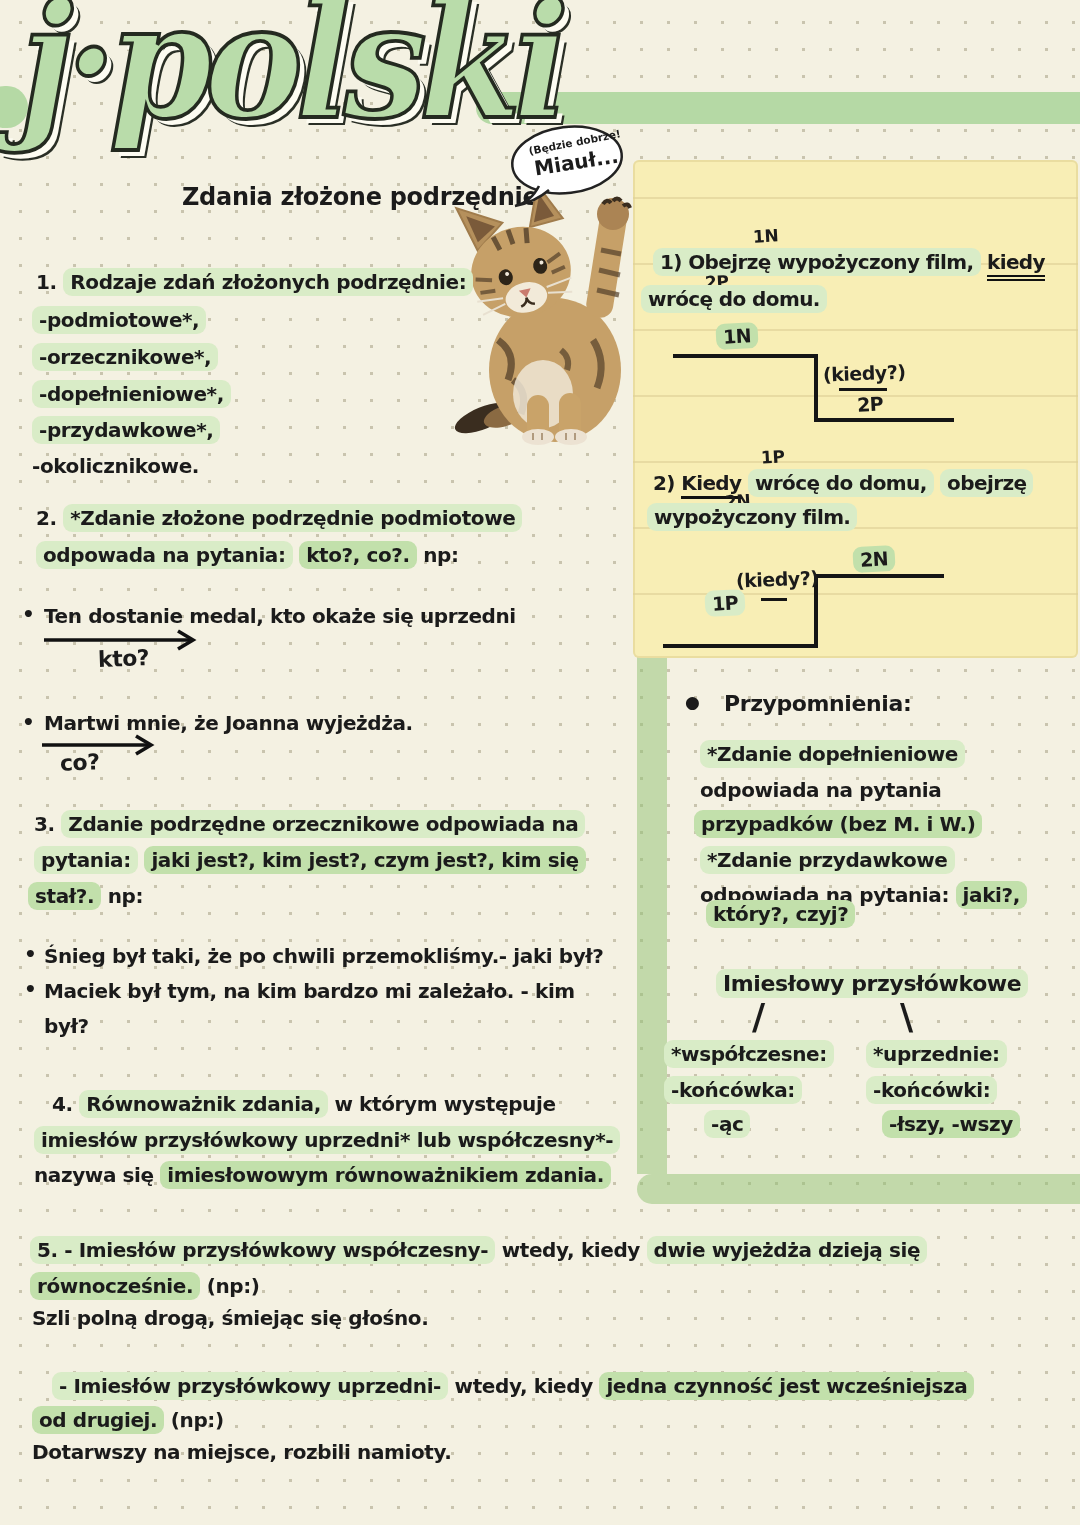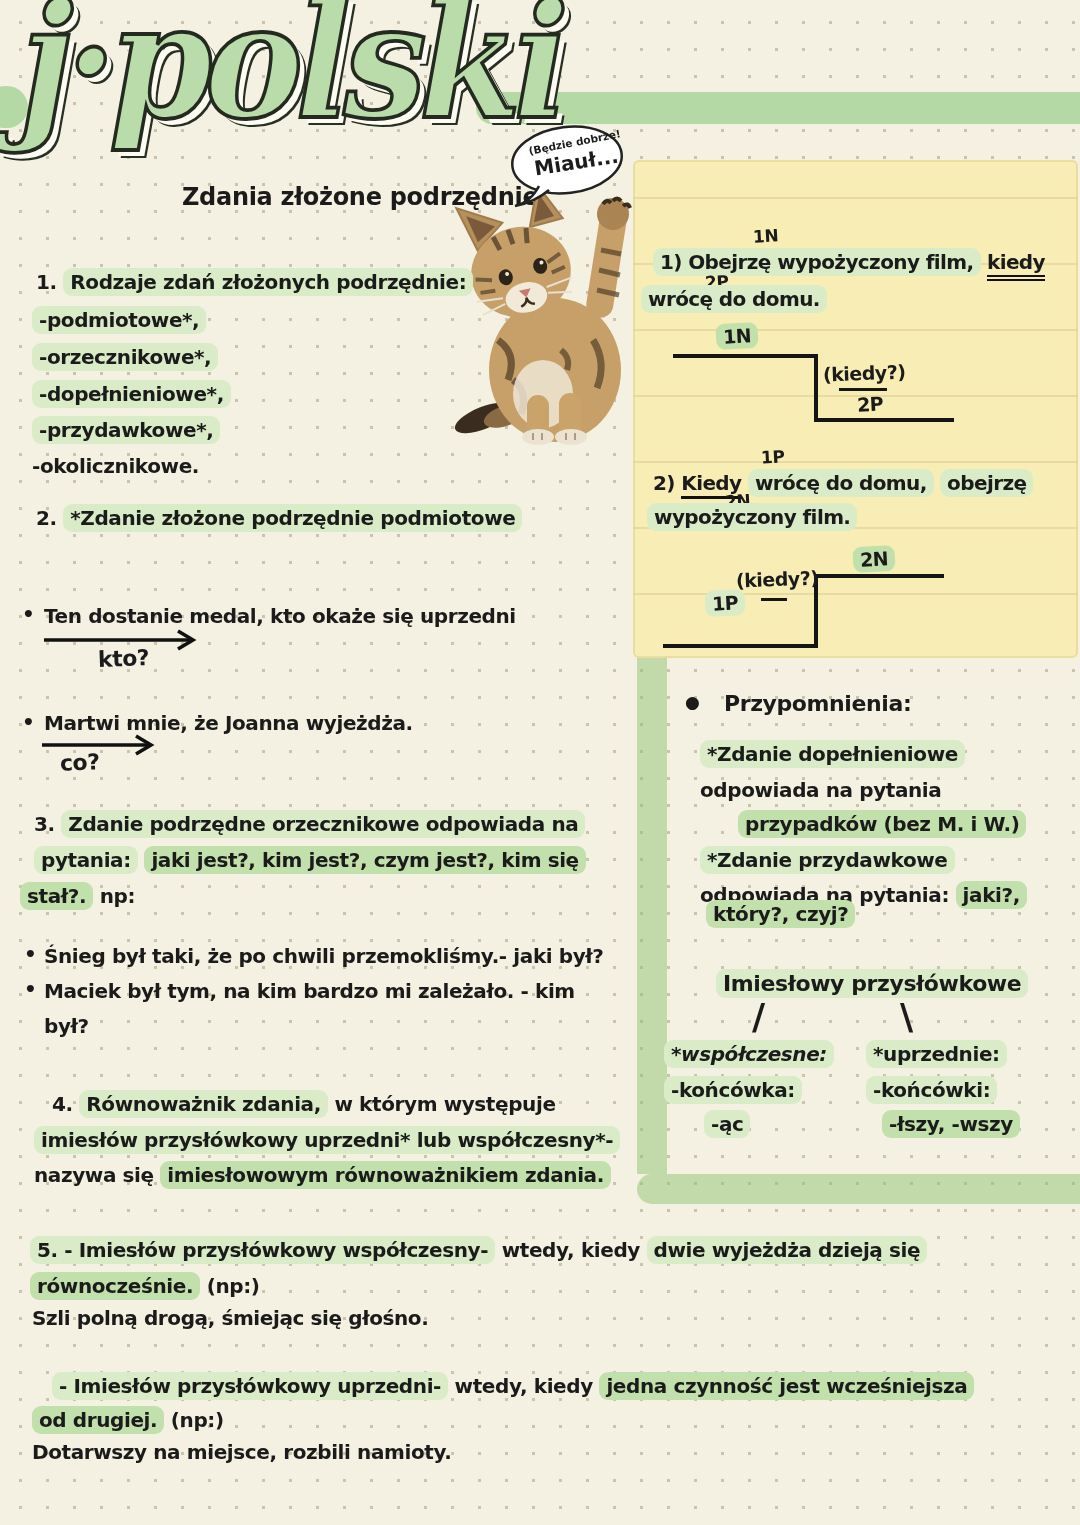--- a/index.html
+++ b/index.html
@@ -110,20 +110,25 @@
   <div class="t" style="left:32px;top:308px;"><span class="hl">-podmiotowe*,</span></div>
   <div class="t" style="left:32px;top:345px;"><span class="hl">-orzecznikowe*,</span></div>
   <div class="t" style="left:32px;top:382px;"><span class="hl">-dopełnieniowe*,</span></div>
   <div class="t" style="left:32px;top:418px;"><span class="hl">-przydawkowe*,</span></div>
   <div class="t" style="left:32px;top:454px;"><span>-okolicznikowe.</span></div>
 
   <div class="t" style="left:36px;top:506px;">
     <span>2.</span>
     <span class="hl">*Zdanie złożone podrzędnie podmiotowe</span>
   </div>
+  <div class="t" style="left:36px;top:543px;">
+    <span class="hl">odpowada na pytania:</span>
+    <span class="hl2">kto?, co?.</span>
+    <span>np:</span>
+  </div>
 
   <div class="bullet" style="left:22px;top:602px;">•</div>
   <div class="t" style="left:44px;top:604px;">Ten dostanie medal, kto okaże się uprzedni</div>
   <svg class="arrow-svg" style="left:42px;top:628px;" width="165" height="24">
     <line x1="2" y1="12" x2="148" y2="12" stroke="#111" stroke-width="3.6"></line>
     <polyline points="136,3 151,12 136,21" fill="none" stroke="#111" stroke-width="3.6"></polyline>
   </svg>
   <div class="qlabel" style="left:98px;top:646px;font-size:22px;">kto?</div>
 
   <div class="bullet" style="left:22px;top:710px;">•</div>
@@ -135,21 +140,21 @@
   <div class="qlabel" style="left:60px;top:750px;font-size:22px;">co?</div>
 
   <div class="t" style="left:34px;top:812px;">
     <span>3.</span>
     <span class="hl">Zdanie podrzędne orzecznikowe odpowiada na</span>
   </div>
   <div class="t" style="left:34px;top:848px;">
     <span class="hl">pytania:</span>
     <span class="hl2">jaki jest?, kim jest?, czym jest?, kim się</span>
   </div>
-  <div class="t" style="left:20px;top:884px;">
+  <div class="t" style="left:28px;top:884px;">
     <span class="hl2">stał?.</span>
     <span>np:</span>
   </div>
 
   <div class="bullet" style="left:24px;top:942px;">•</div>
   <div class="t" style="left:44px;top:944px;">Śnieg był taki, że po chwili przemokliśmy.- jaki był?</div>
   <div class="bullet" style="left:24px;top:977px;">•</div>
   <div class="t" style="left:44px;top:979px;">Maciek był tym, na kim bardzo mi zależało. - kim</div>
   <div class="t" style="left:44px;top:1014px;">był?</div>
 
@@ -234,33 +239,33 @@
     <div class="dln" style="left:128px;top:438px;width:26px;height:3px;"></div>
     <div class="sup hand" style="left:72px;top:432px;font-size:19px;">
       <span class="hl">1P</span>
     </div>
   </div>
 
   <div class="bullet" style="left:685px;top:692px;font-size:17px;">●</div>
   <div class="t" style="left:724px;top:690px;font-size:22px;font-weight:700;">Przypomnienia:</div>
   <div class="t" style="left:700px;top:742px;"><span class="hl">*Zdanie dopełnieniowe</span></div>
   <div class="t" style="left:700px;top:778px;">odpowiada na pytania</div>
-  <div class="t" style="left:694px;top:812px;margin-left:44px;"><span class="hl2">przypadków (bez M. i W.)</span></div>
+  <div class="t" style="left:694px;top:812px;"><span class="hl2">przypadków (bez M. i W.)</span></div>
   <div class="t" style="left:700px;top:848px;"><span class="hl">*Zdanie przydawkowe</span></div>
   <div class="t" style="left:700px;top:883px;">
     <span>odpowiada na pytania:</span>
     <span class="hl2">jaki?,</span>
   </div>
   <div class="t" style="left:706px;top:902px;"><span class="hl2">który?, czyj?</span></div>
 
   <div class="t" style="left:716px;top:970px;font-size:22px;"><span class="hl">Imiesłowy przysłówkowe</span></div>
   <div class="tree-slash" style="left:752px;top:996px;">/</div>
   <div class="tree-slash" style="left:900px;top:996px;">\</div>
 
-  <div class="t" style="left:664px;top:1042px;font-style:italic;"><span class="hl">*współczesne:</span></div>
+  <div class="t" style="left:664px;top:1042px;"><span class="hl">*współczesne:</span></div>
   <div class="t" style="left:664px;top:1078px;"><span class="hl">-końcówka:</span></div>
   <div class="t" style="left:664px;top:1112px;margin-left:40px;"><span class="hl">-ąc</span></div>
 
   <div class="t" style="left:866px;top:1042px;"><span class="hl">*uprzednie:</span></div>
   <div class="t" style="left:866px;top:1078px;"><span class="hl">-końcówki:</span></div>
   <div class="t" style="left:882px;top:1112px;"><span class="hl2">-łszy, -wszy</span></div>
 
 </div>
 
 </body></html>

